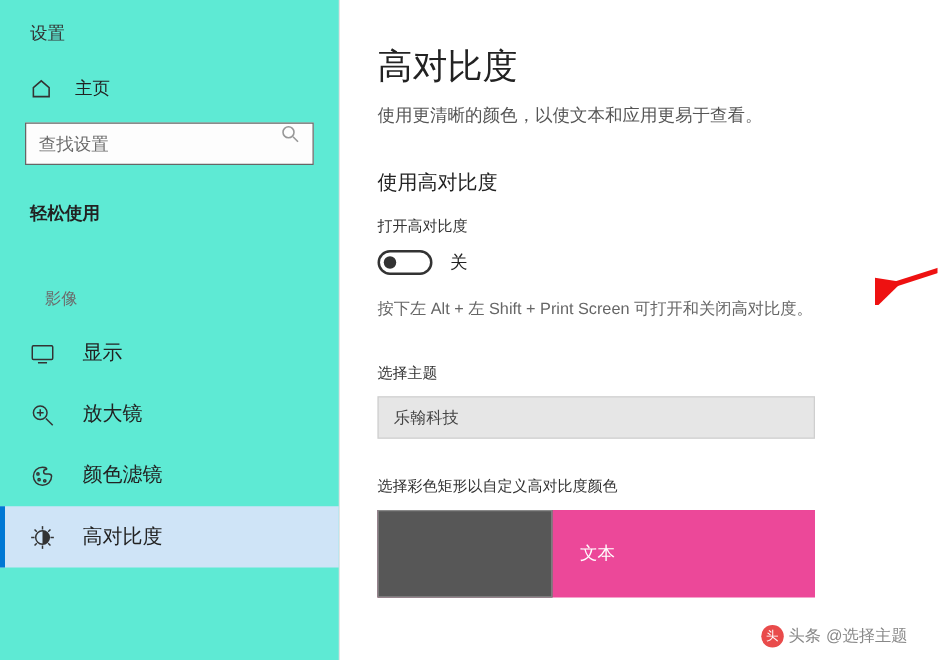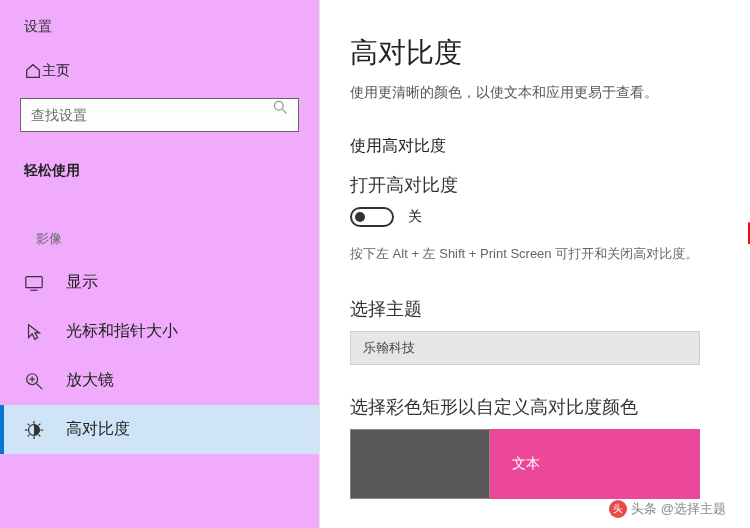--- a/index.html
+++ b/index.html
@@ -8,36 +8,37 @@
     width: 750px;
     height: 528px;
     overflow: hidden;
     background: #fff;
     position: relative;
     font-size: 14px;
     color: #222;
   }
   .container { display: flex; width: 100%; height: 100%; }
   .sidebar {
-    width: 320px;
+    width: 272px;
     height: 100%;
-    background: #f0abfc;
+    background: #5eead4;
     border-right: 1px solid #e4e4e4;
     display: flex;
     flex-direction: column;
     padding-top: 18px;
   }
   .window-title {
     padding: 0 24px 16px 24px;
     font-size: 14px;
     color: #333;
   }
   .home-row {
     display: flex;
     align-items: center;
+    gap: 18px;
     padding: 10px 24px;
     cursor: pointer;
   }
   .home-row .icon { width: 18px; height: 18px; display: flex; align-items: center; justify-content: center; }
   .home-row .txt { font-size: 14px; }
   .search-wrap { padding: 8px 20px 12px 20px; }
   .search-box {
     display: flex;
     border: 1px solid #666;
     background: #fdfdfd;
@@ -100,21 +101,21 @@
     font-size: 14px;
     color: #555;
     margin-bottom: 34px;
   }
   .section-heading {
     font-size: 16px;
     font-weight: 500;
     margin-bottom: 16px;
   }
   .field-label {
-    font-size: 18px;
+    font-size: 12px;
     color: #333;
     margin-bottom: 10px;
   }
   .toggle-row {
     display: flex;
     align-items: center;
     gap: 14px;
     margin-bottom: 18px;
   }
   .toggle {
@@ -236,41 +237,44 @@
     <div class="nav-item">
       <span class="icon">
         <svg viewBox="0 0 22 22" width="20" height="20" fill="none" stroke="#333" stroke-width="1.3">
           <rect x="2" y="4" width="18" height="12" rx="1"></rect>
             <line x1="7" y1="19" x2="15" y2="19"></line>
         </svg>
       </span>
       <span>显示</span>
     </div>
 
-    <div class="nav-item">
-      <span class="icon">
-        <svg viewBox="0 0 22 22" width="20" height="20" fill="none" stroke="#333" stroke-width="1.3">
-          <path d="M5 3 L5 17 L9 13 L12 19 L15 17 L12 12 L17 12 Z"></path>
-        </svg>
-      </span>
-      <span>光标和指针大小</span>
-    </div>
 
     <div class="nav-item">
       <span class="icon">
         <svg viewBox="0 0 22 22" width="20" height="20" fill="none" stroke="#333" stroke-width="1.3">
           <circle cx="9" cy="9" r="6"></circle>
             <line x1="14" y1="14" x2="20" y2="20"></line>
           <line x1="9" y1="6" x2="9" y2="12"></line>
             <line x1="6" y1="9" x2="12" y2="9"></line>
         </svg>
       </span>
       <span>放大镜</span>
     </div>
 
+    <div class="nav-item">
+      <span class="icon">
+        <svg viewBox="0 0 22 22" width="20" height="20" fill="none" stroke="#333" stroke-width="1.3">
+          <path d="M11 3 A8 8 0 1 0 19 11 c0-1.4-1.2-2-2.5-2 H14 a2 2 0 0 1 0-4 c1.3 0 1-2-3-2Z"></path>
+          <circle cx="7" cy="9" r="1"></circle>
+            <circle cx="8" cy="14" r="1"></circle>
+            <circle cx="13" cy="15" r="1"></circle>
+        </svg>
+      </span>
+      <span>颜色滤镜</span>
+    </div>
 
     <div class="nav-item active">
       <span class="icon">
         <svg viewBox="0 0 22 22" width="20" height="20" fill="none" stroke="#333" stroke-width="1.3">
           <circle cx="11" cy="11" r="6"></circle>
           <line x1="11" y1="1" x2="11" y2="4"></line>
             <line x1="11" y1="18" x2="11" y2="21"></line>
           <line x1="1" y1="11" x2="4" y2="11"></line>
             <line x1="18" y1="11" x2="21" y2="11"></line>
           <line x1="4" y1="4" x2="6" y2="6"></line>

